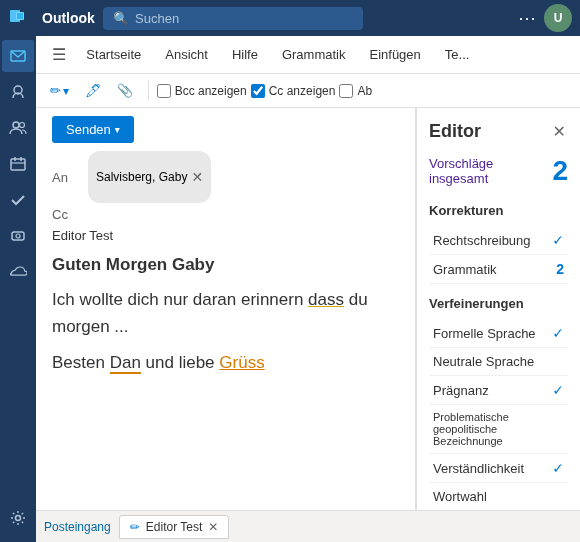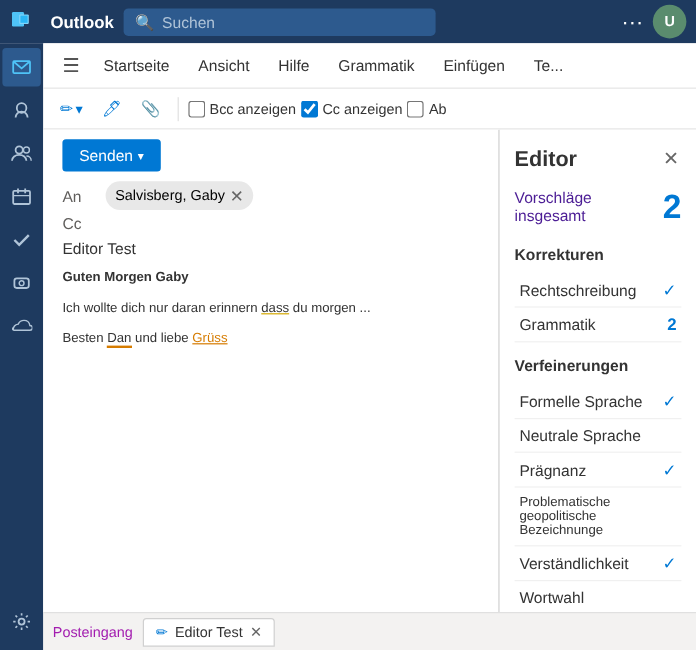--- a/index.html
+++ b/index.html
@@ -55,26 +55,26 @@
     .send-row { display: flex; align-items: center; gap: 8px; margin-bottom: 8px; }
     .send-btn {
       background: #0078d4; color: white; border: none; border-radius: 3px; padding: 6px 14px;
       font-size: 13px; cursor: pointer; display: flex; align-items: center; gap: 4px;
     }
     .send-btn-chevron { font-size: 10px; }
     .field-row { display: flex; align-items: center; margin-bottom: 4px; }
     .field-label { width: 36px; color: #605e5c; font-size: 13px; }
     .field-value { font-size: 13px; display: flex; align-items: center; gap: 4px; }
     .recipient-tag {
-      background: #e8e8e8; border-radius: 12px; padding: 4px 8px; font-size: 12px;
+      background: #e8e8e8; border-radius: 12px; padding: 18px 8px; font-size: 12px;
       display: flex; align-items: center; gap: 4px;
     }
     .recipient-remove { cursor: pointer; color: #666; font-size: 14px; }
     .subject-text { color: #333; font-size: 13px; margin: 6px 0 8px 0; }
-    .compose-body { font-size: 11px; color: #333; line-height: 1.6; }
+    .compose-body { font-size: 17px; color: #333; line-height: 1.6; }
     .greeting { font-weight: 600; margin-bottom: 8px; }
     .body-text { margin-bottom: 8px; }
     .underline-gold { text-decoration: underline; text-decoration-color: #d4a800; }
     .underline-orange { border-bottom: 2px solid #d67c00; }
 
     
     .editor-panel {
       width: 164px; background: white; padding: 12px; overflow-y: auto;
       border-left: 1px solid #e0e0e0;
     }
@@ -95,21 +95,21 @@
     }
     .check-icon { color: #0078d4; font-size: 14px; }
     .check-count { font-size: 14px; font-weight: 600; color: #0078d4; }
     .section-gap { margin-top: 12px; }
 
     
     .status-bar {
       display: flex; align-items: center; background: #f3f2f1; border-top: 1px solid #e0e0e0;
       height: 32px; padding: 0 8px; gap: 8px;
     }
-    .status-item { font-size: 12px; color: #a21caf; display: flex; align-items: center; gap: 4px; }
+    .status-item { font-size: 12px; color: #0369a1; display: flex; align-items: center; gap: 4px; }
     .status-tab {
       background: white; border: 1px solid #d0d0d0; border-radius: 3px 3px 0 0;
       padding: 4px 10px; font-size: 12px; display: flex; align-items: center; gap: 6px;
       cursor: pointer; color: #333;
     }
     .status-tab-close { cursor: pointer; color: #666; font-size: 12px; }
     .status-tab-icon { color: #0078d4; font-size: 12px; }
 
     
     .left-sidebar {

